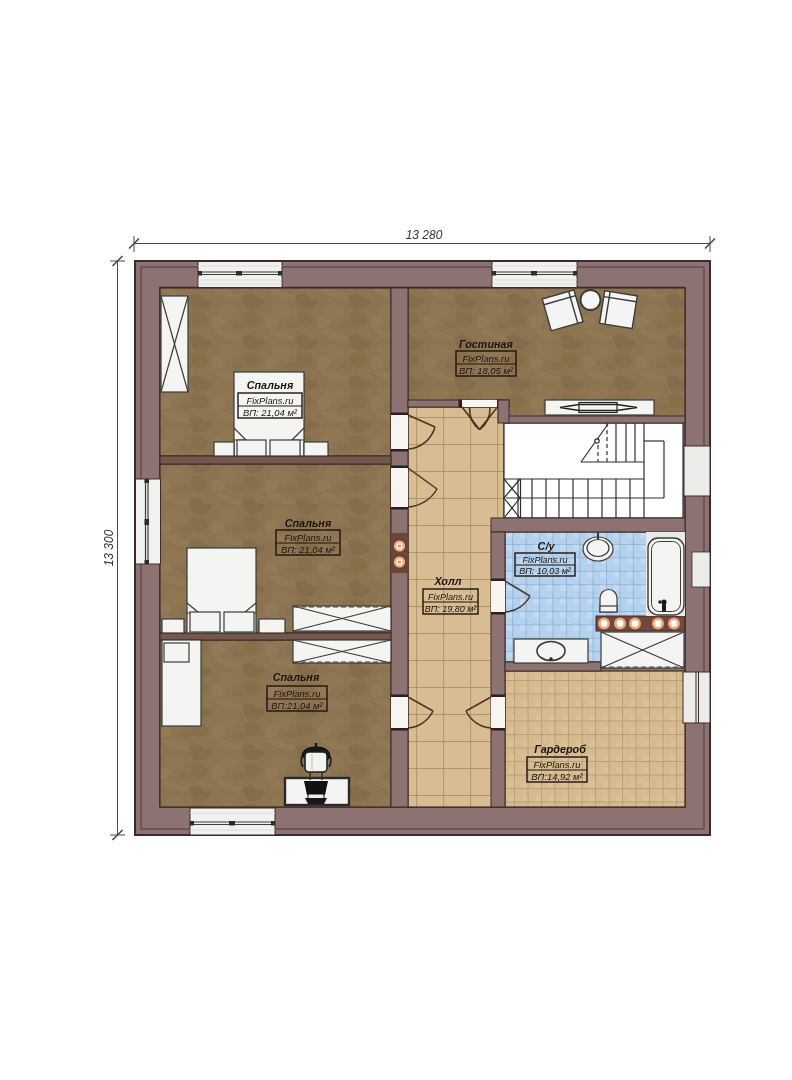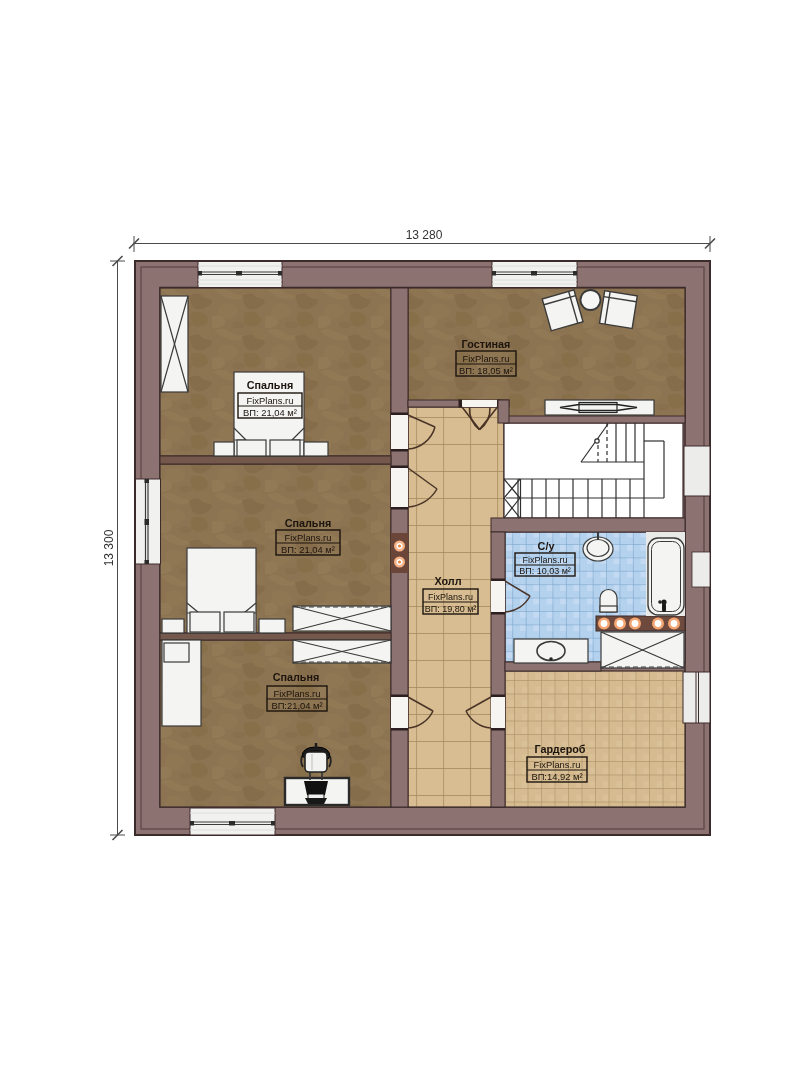--- a/index.html
+++ b/index.html
@@ -1,16 +1,16 @@
 <!DOCTYPE html>
 <html><head>
 <meta charset="utf-8">
 <style>
 html,body{margin:0;padding:0;background:#ffffff;}
-#page{width:792px;height:1080px;position:relative;font-family:"Liberation Sans",sans-serif;}
+#page{width:792px;height:1080px;position:relative;font-family:"Liberation Sans",sans-serif;font-style:italic;}
 svg text{font-family:"Liberation Sans",sans-serif;}
 </style>
 </head>
 <body>
 
 <div id="page">
 <svg width="792" height="1080" viewBox="0 0 792 1080">
 <defs>
 <pattern id="bedfloor" width="53" height="41" patternUnits="userSpaceOnUse">
   <rect width="53" height="41" fill="#8c7351"></rect>

